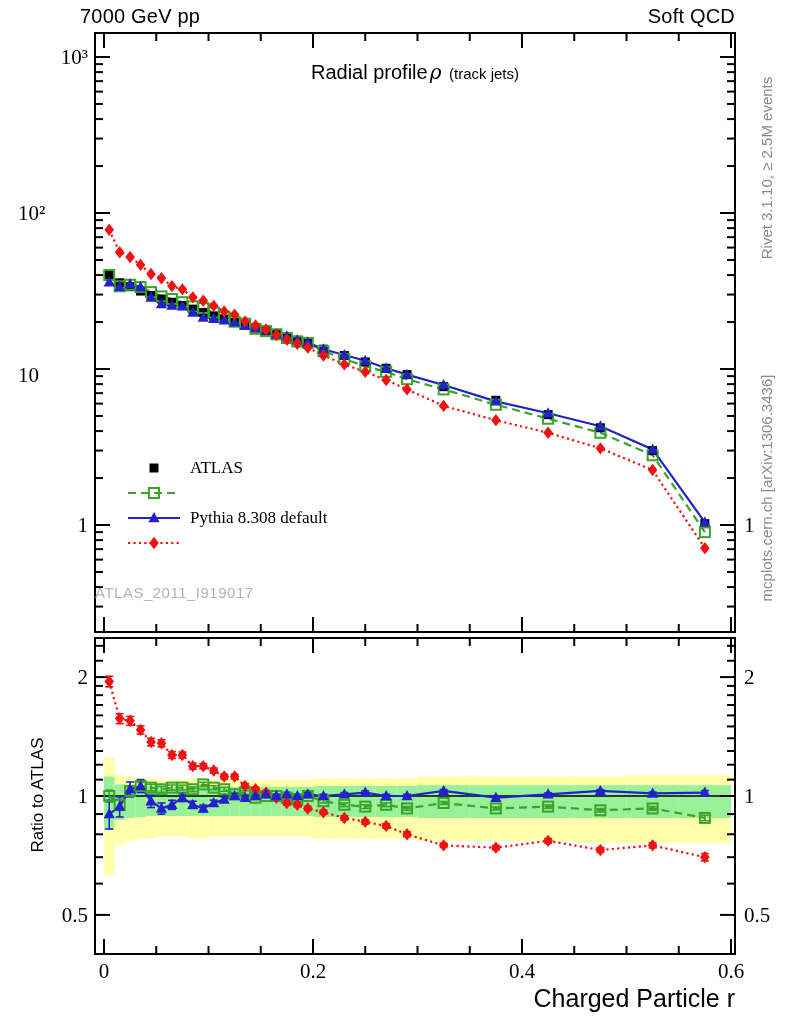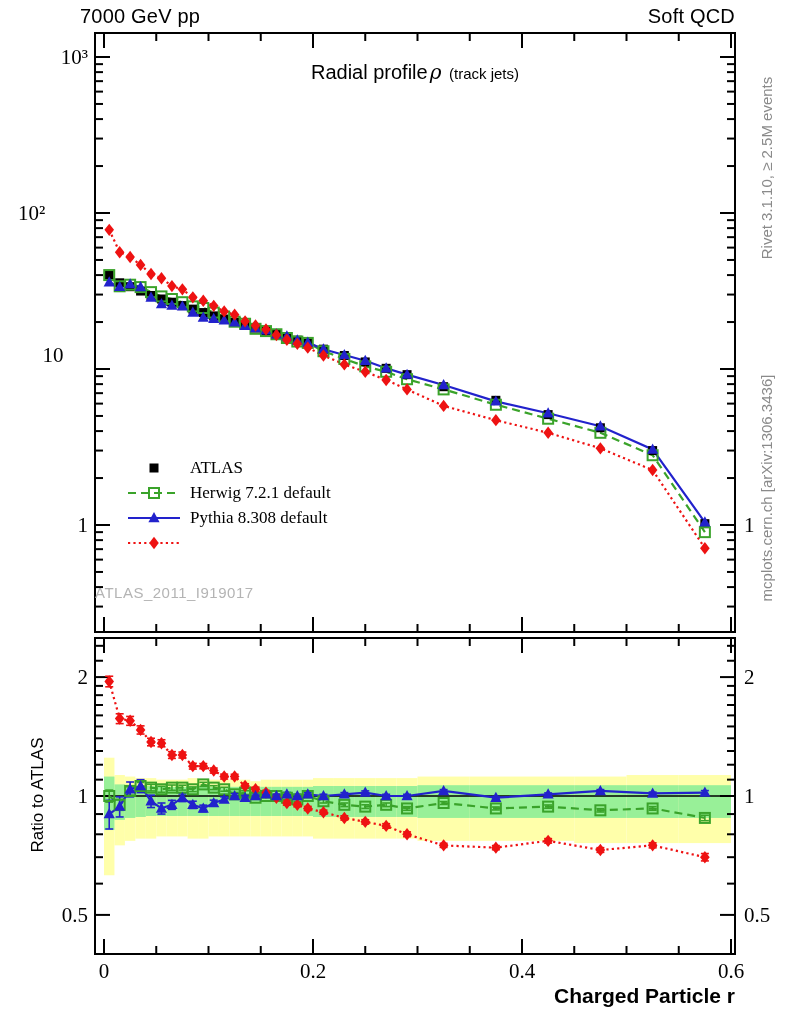--- a/index.html
+++ b/index.html
@@ -6,21 +6,21 @@
   .page{position:relative;width:786px;height:1024px;background:#fff;overflow:hidden;
         font-family:"Liberation Sans",sans-serif;color:#000;}
   .abs{position:absolute;}
   .hdr{font-size:20px;letter-spacing:0.2px;}
   .ttl{font-size:20px;}
   .ttl .rho{font-family:"DejaVu Serif",serif;font-style:italic;font-size:20px;padding:0 2px;}
   .ttl .small{font-size:15px;}
   .wm{font-size:15px;color:#b4b4b4;letter-spacing:0.5px;}
   .side{font-size:15px;color:#8a8a8a;white-space:nowrap;}
   .rot{transform:translate(-50%,-50%) rotate(-90deg);white-space:nowrap;}
-  .axlab{font-size:21px;font-weight:bold;}
+  .axlab{font-size:25px;}
   .tick{font-size:21px;line-height:22px;font-family:Liberation Serif, serif;}
   svg{position:absolute;left:0;top:0;}
 </style>
 </head>
 <body>
 
 <div class="page">
   <svg id="plot" width="786" height="1024" viewBox="0 0 786 1024">
       <defs>
         <clipPath id="cm">
@@ -804,29 +804,28 @@
 
   <div class="abs wm" style="left:95px;top:584px;width:696px;text-align:left;">ATLAS_2011_I919017</div>
 
   <div class="abs side rot" style="left:766px;top:168px;">Rivet 3.1.10, ≥ 2.5M events</div>
   <div class="abs side rot" style="left:766px;top:488px;">mcplots.cern.ch [arXiv:1306.3436]</div>
 
   <div class="abs rot" style="left:38px;top:795px;font-size:17px;">Ratio to ATLAS</div>
 
   <div class="abs axlab" style="left:395px;top:984px;width:340px;text-align:right;">Charged Particle r</div>
 <div class="abs tick" style="left: 190px; top: 457px; font-size: 17px;">ATLAS</div>
-    <div class="abs tick" style="left: 190px; top: 482px; font-size: 17px;">Herwig 7.2.1 default</div>
     <div class="abs tick" style="left: 190px; top: 507px; font-size: 17px;">Pythia 8.308 default</div>
     <div class="abs tick" style="left: 74px; top: 960px; width: 60px; text-align: center;">0</div>
     <div class="abs tick" style="left: 283px; top: 960px; width: 60px; text-align: center;">0.2</div>
     <div class="abs tick" style="left: 492px; top: 960px; width: 60px; text-align: center;">0.4</div>
     <div class="abs tick" style="left: 701px; top: 960px; width: 60px; text-align: center;">0.6</div>
     <div class="abs tick" style="left: 18px; top: 46px; width: 70px; text-align: right;">10³</div>
     <div class="abs tick" style="left: 18px; top: 202px; width: 70px; text-align: left;">10²</div>
-    <div class="abs tick" style="left: 18px; top: 344px; width: 70px; text-align: center;">10</div>
+    <div class="abs tick" style="left: 18px; top: 364px; width: 70px; text-align: left;">10</div>
     <div class="abs tick" style="left: 18px; top: 514px; width: 70px; text-align: right;">1</div>
     <div class="abs tick" style="left: 744px; top: 514px;">1</div>
     <div class="abs tick" style="left: 18px; top: 666.093px; width: 70px; text-align: right;">2</div>
     <div class="abs tick" style="left: 744px; top: 666.093px;">2</div>
     <div class="abs tick" style="left: 18px; top: 785px; width: 70px; text-align: right;">1</div>
     <div class="abs tick" style="left: 744px; top: 785px;">1</div>
     <div class="abs tick" style="left: 18px; top: 903.907px; width: 70px; text-align: right;">0.5</div>
     <div class="abs tick" style="left: 744px; top: 903.907px;">0.5</div>
   </div>
 

